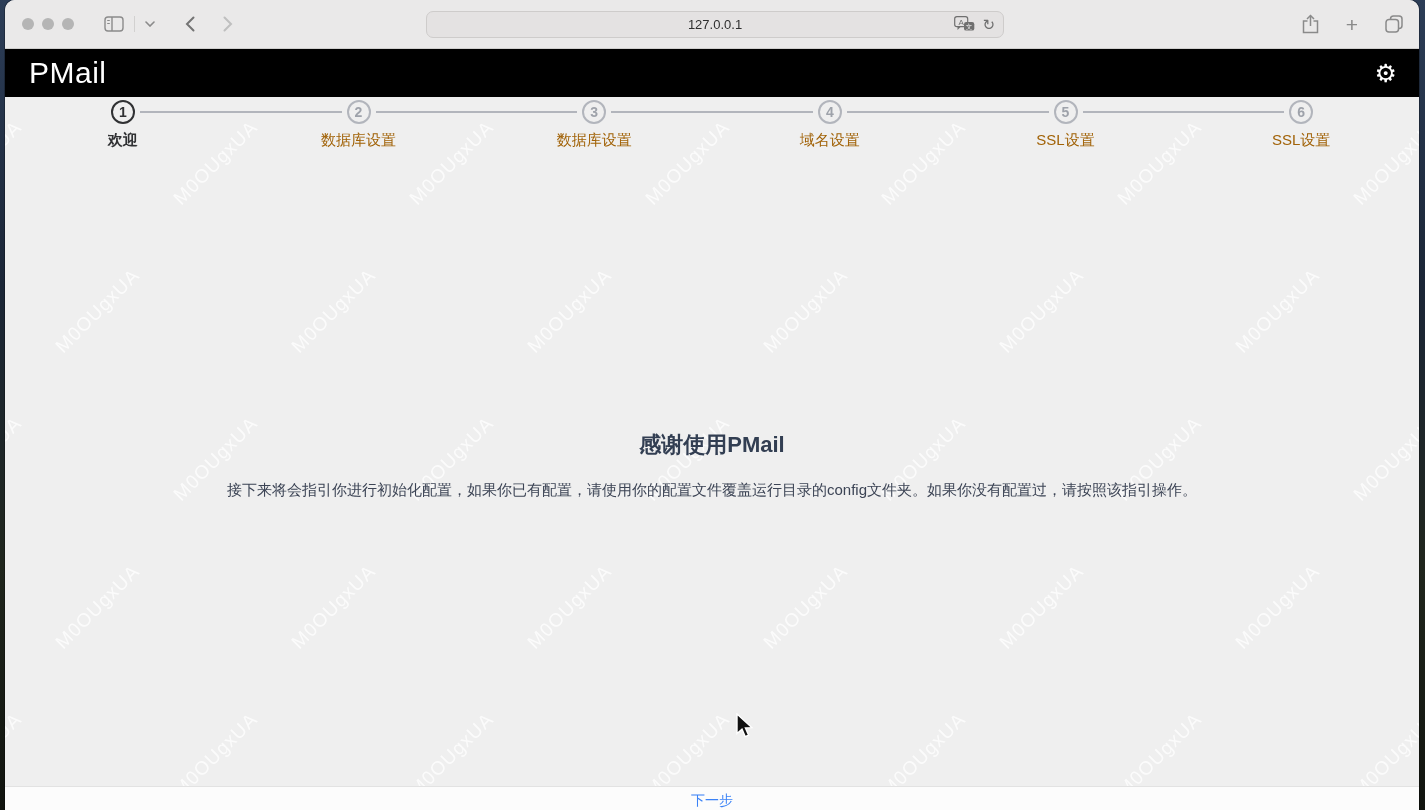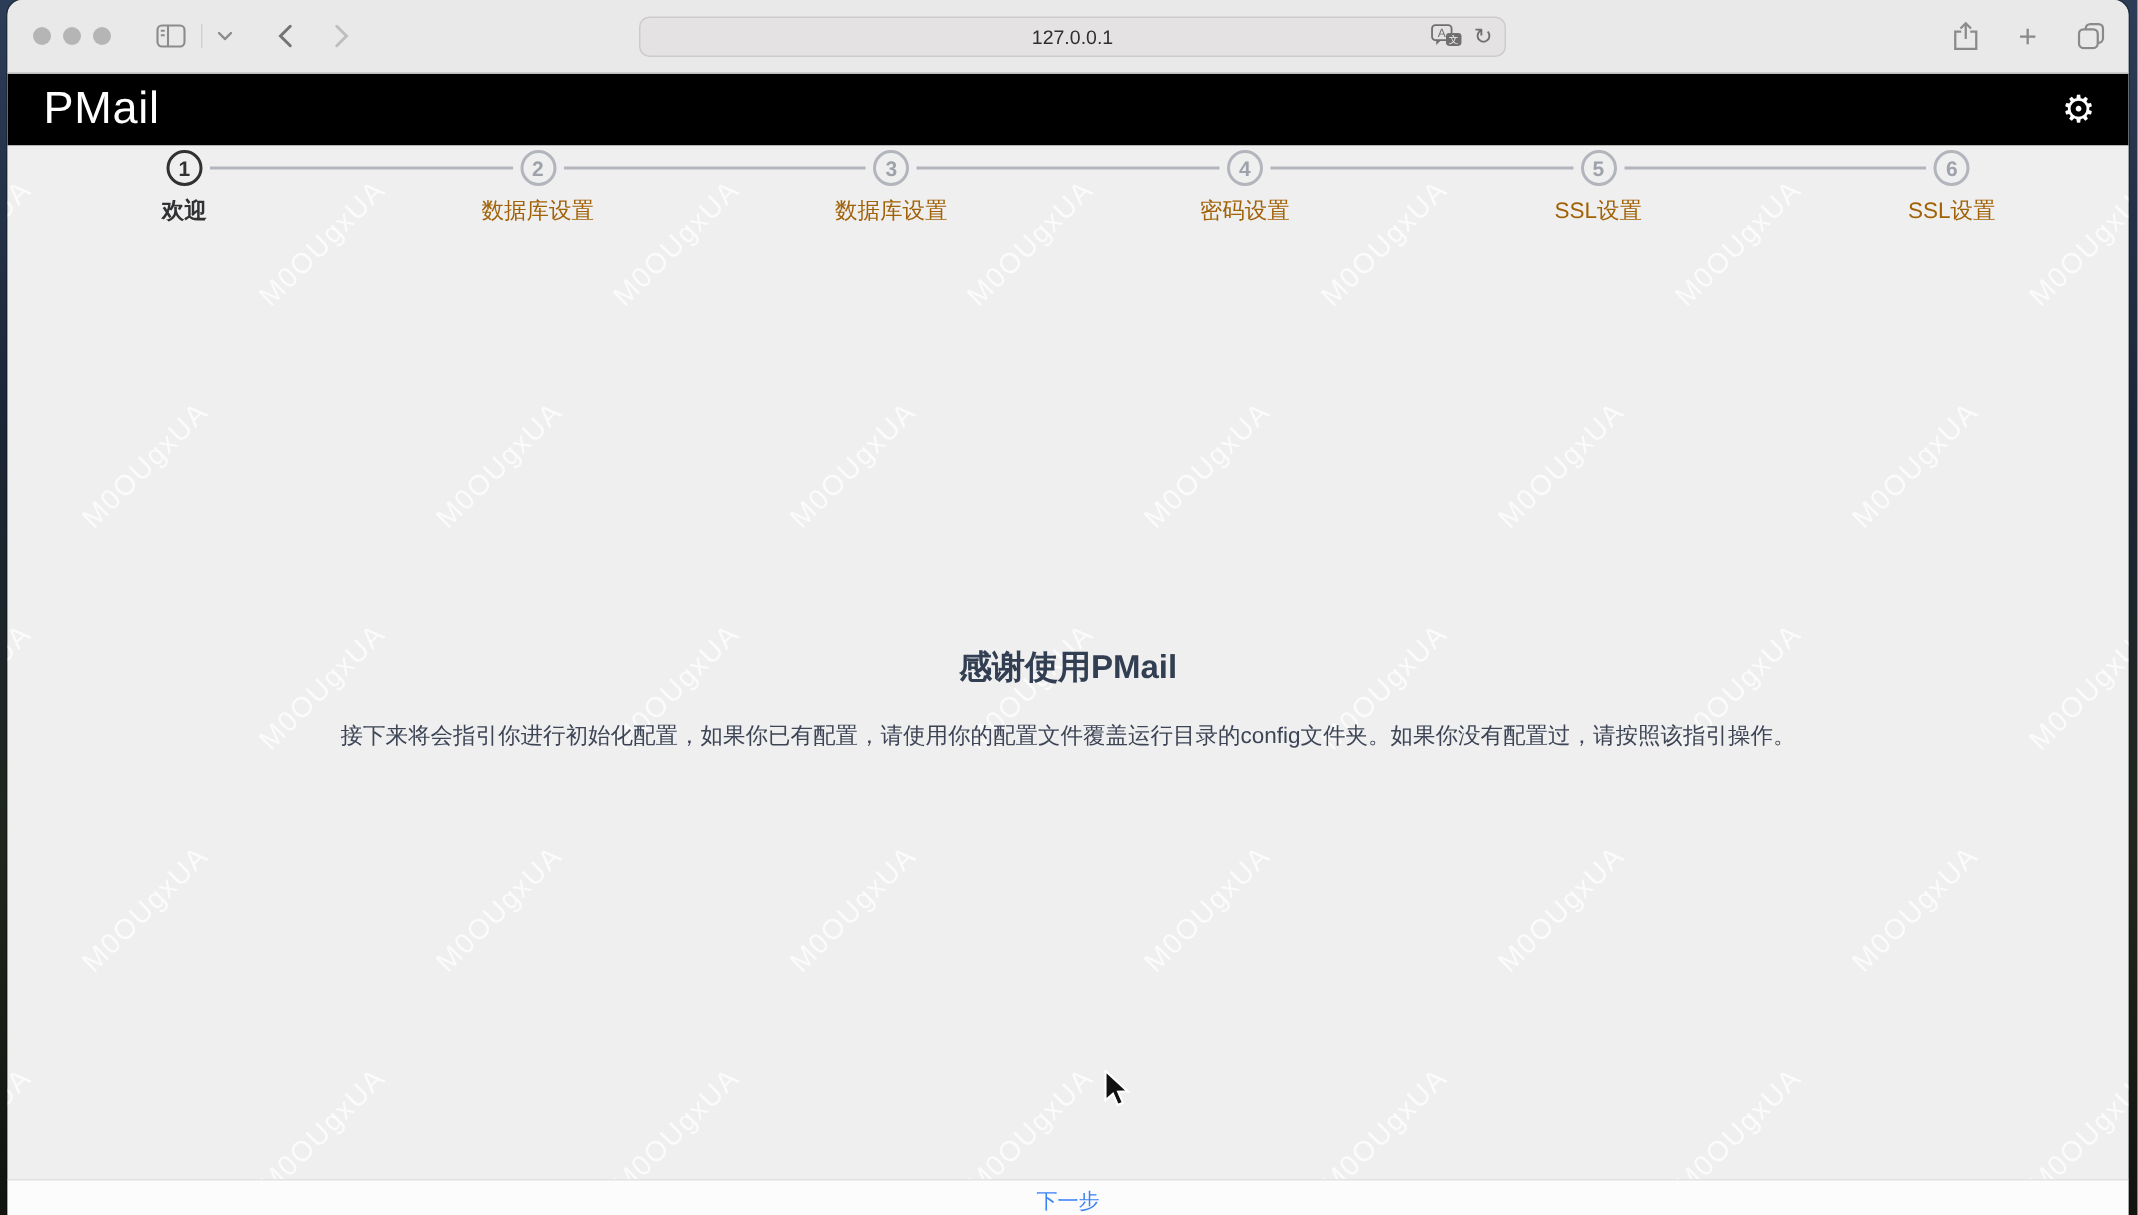--- a/index.html
+++ b/index.html
@@ -201,21 +201,21 @@
         <span style="left: 628px; top: 647px;">M0OUgxUA</span>
         <span style="left: 864px; top: 647px;">M0OUgxUA</span>
         <span style="left: 1100px; top: 647px;">M0OUgxUA</span>
         <span style="left: 1336px; top: 647px;">M0OUgxUA</span>
       </div>
 
     <div class="stepper">
         <div class="step active"><span class="step-circle">1</span><div class="step-line"></div><div class="step-label">欢迎</div></div>
         <div class="step"><span class="step-circle">2</span><div class="step-line"></div><div class="step-label">数据库设置</div></div>
         <div class="step"><span class="step-circle">3</span><div class="step-line"></div><div class="step-label">数据库设置</div></div>
-        <div class="step"><span class="step-circle">4</span><div class="step-line"></div><div class="step-label">密码设置</div></div>
+        <div class="step"><span class="step-circle">4</span><div class="step-line"></div><div class="step-label">域名设置</div></div>
         <div class="step"><span class="step-circle">5</span><div class="step-line"></div><div class="step-label">SSL设置</div></div>
         <div class="step"><span class="step-circle">6</span><div class="step-label">SSL设置</div></div>
       </div>
 
     <div class="hero">
       <h1>感谢使用PMail</h1>
       <p>接下来将会指引你进行初始化配置，如果你已有配置，请使用你的配置文件覆盖运行目录的config文件夹。如果你没有配置过，请按照该指引操作。</p>
     </div>
 
     <div class="footer">

